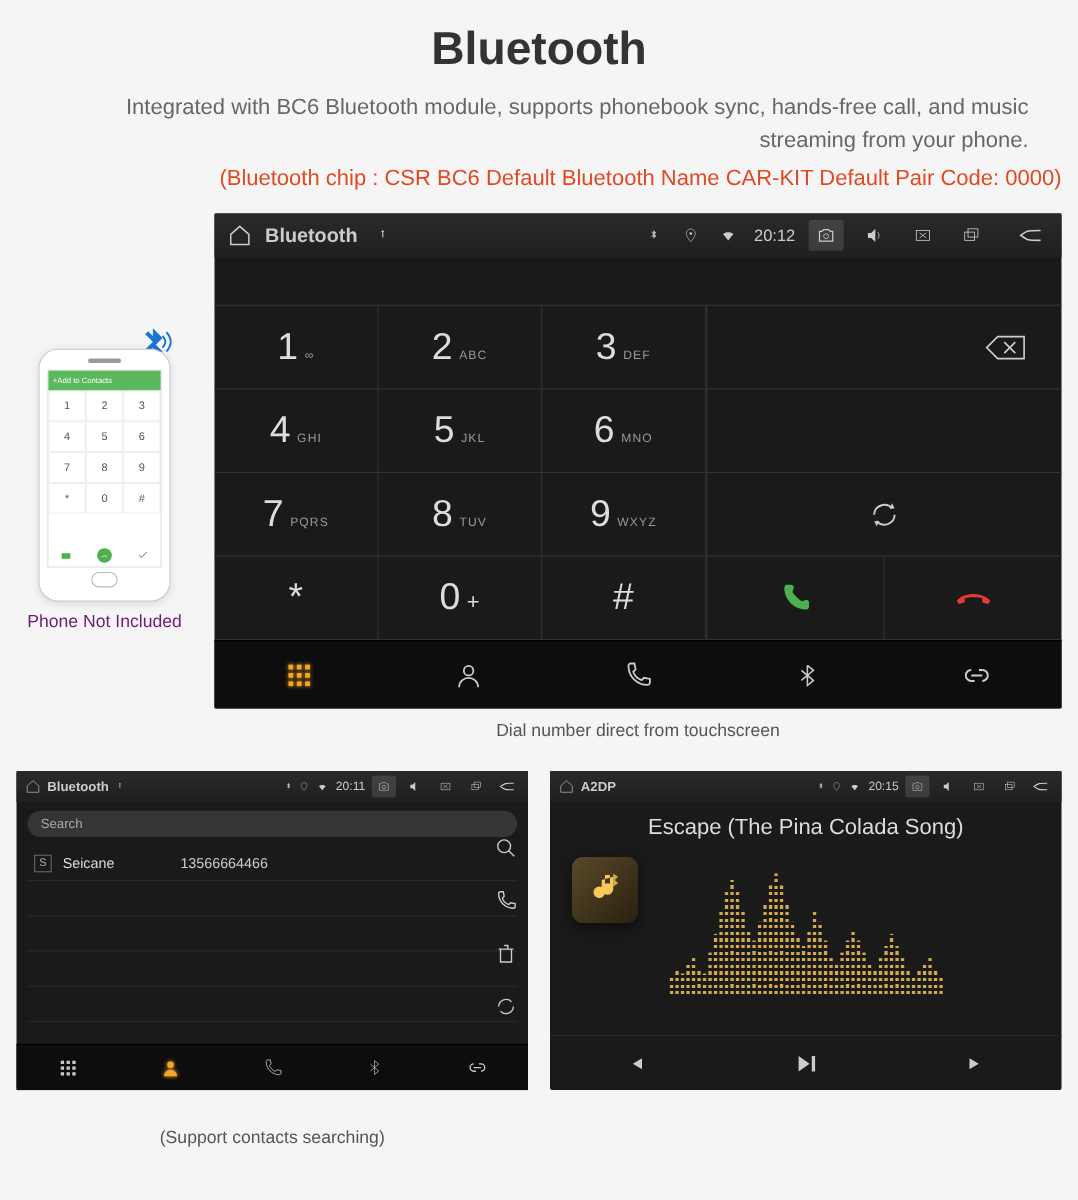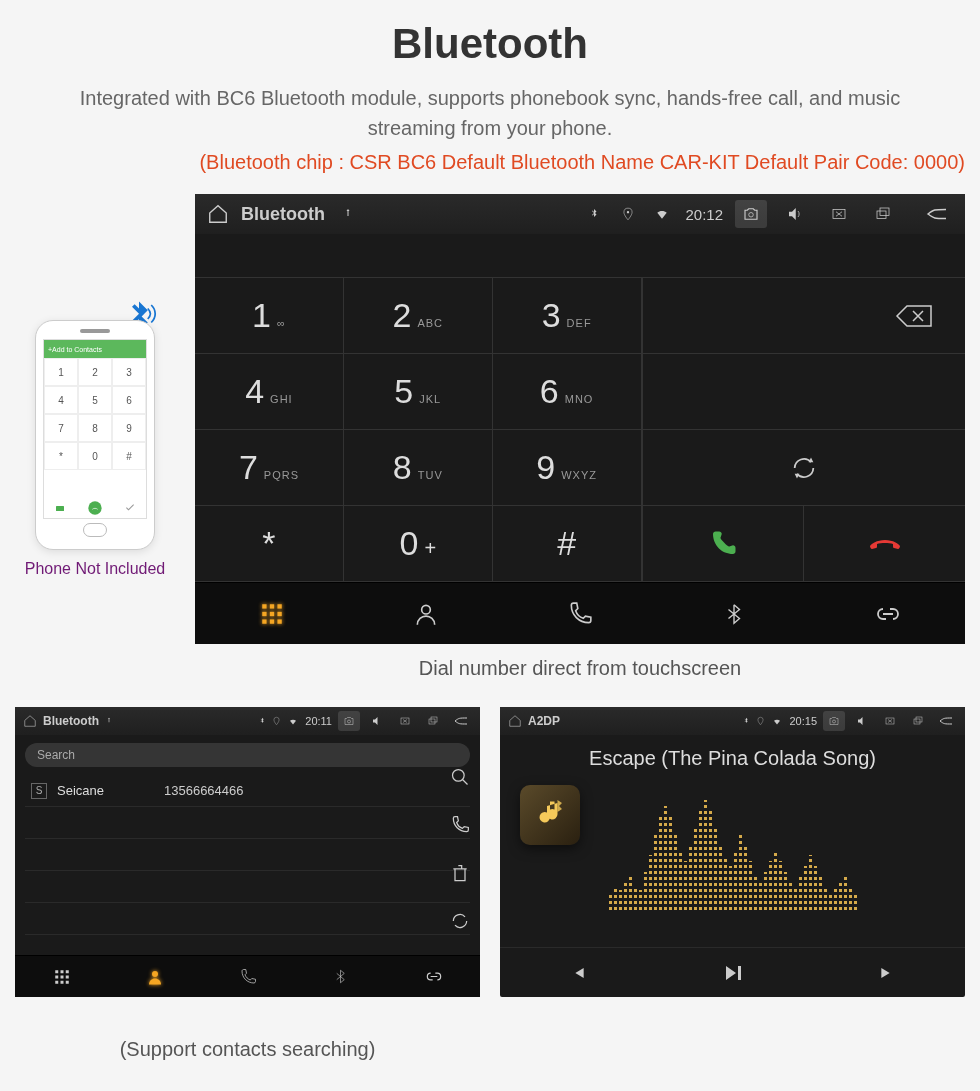--- a/index.html
+++ b/index.html
@@ -6,21 +6,21 @@
 body {
   width: 980px;
   height: 1091px;
   background: #f5f5f5;
   font-family: Arial, sans-serif;
   color: #444;
   overflow: hidden;
 }
 .container { padding: 20px 15px; }
 .title { font-size: 42px; font-weight: bold; text-align: center; color: #333; margin-bottom: 15px; }
-.subtitle { font-size: 20px; text-align: center; color: #666; line-height: 1.5; margin-bottom: 8px; padding: 0 30px; }
+.subtitle { font-size: 20px; text-align: right; color: #666; line-height: 1.5; margin-bottom: 8px; padding: 0 30px; }
 .specs { font-size: 20px; text-align: right; color: #e04a22; margin-bottom: 20px; }
 .main-row { display: flex; align-items: center; gap: 20px; margin-bottom: 10px; }
 .phone-col { display: flex; flex-direction: column; align-items: center; width: 165px; }
 .phone-mock {
   width: 120px; height: 230px; background: #fff; border-radius: 18px;
   border: 1px solid #ccc; position: relative;
   box-shadow: 0 2px 8px rgba(0,0,0,0.1);
   display: flex; flex-direction: column; align-items: center;
 }
 .phone-speaker { width: 30px; height: 4px; background: #999; border-radius: 2px; margin-top: 8px; }
@@ -68,21 +68,21 @@
 .dial-right .row { border-bottom: 1px solid #333; display:flex; }
 .dial-right .cell { flex:1; display:flex; align-items:center; justify-content:center; border-left:1px solid #333; }
 
 .bottom-nav {
   height: 62px; background: #0d0d0d; border-top: 1px solid #000;
   display: flex;
 }
 .nav-btn { flex:1; display:flex; align-items:center; justify-content:center; color:#ccc; }
 .nav-btn.active svg { filter: drop-shadow(0 0 2px #f5a623); }
 
-.caption { text-align: center; font-size: 20px; color: #555; margin-top: 10px; line-height: 1.4; }
+.caption { text-align: center; font-size: 16px; color: #555; margin-top: 10px; line-height: 1.4; }
 
 .bottom-row { display: flex; gap: 20px; margin-top: 25px; }
 .bottom-col { flex: 1; display: flex; flex-direction: column; }
 .screen-small { width: 100%; height: 290px; }
 .screen-small .status-bar { height: 28px; font-size: 11px; gap: 6px; padding: 0 8px; }
 .screen-small .status-bar .app-label { font-size: 12px; }
 .screen-small .icon-btn { width: 22px; height: 20px; }
 .screen-small .bottom-nav { height: 42px; }
 
 .search-bar {

